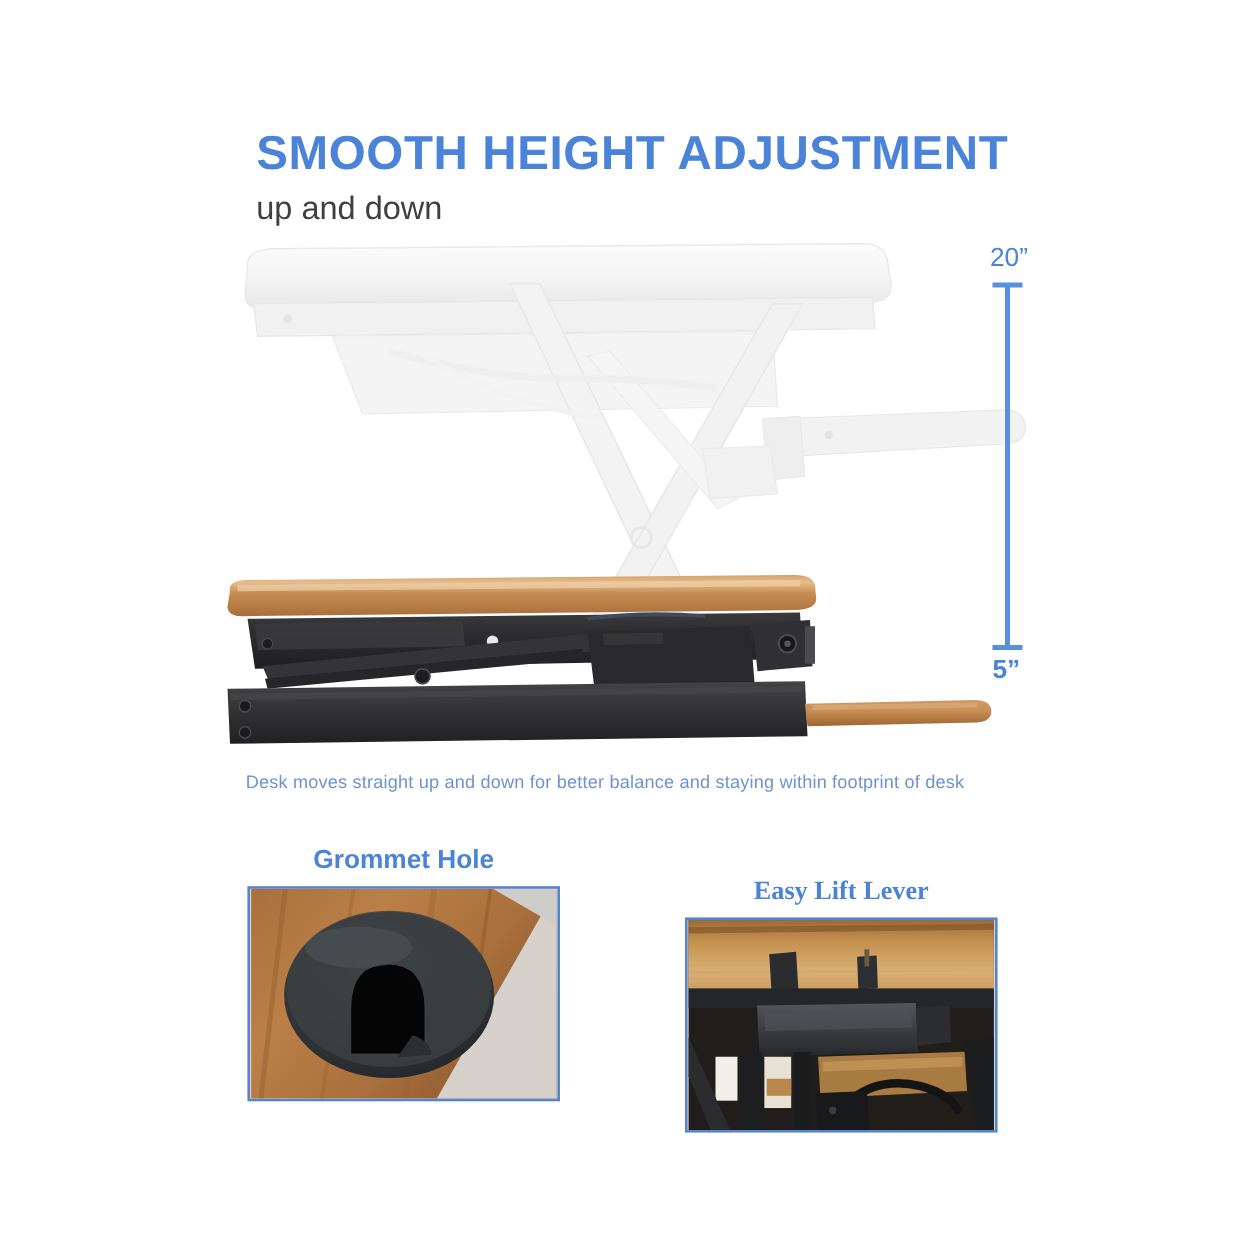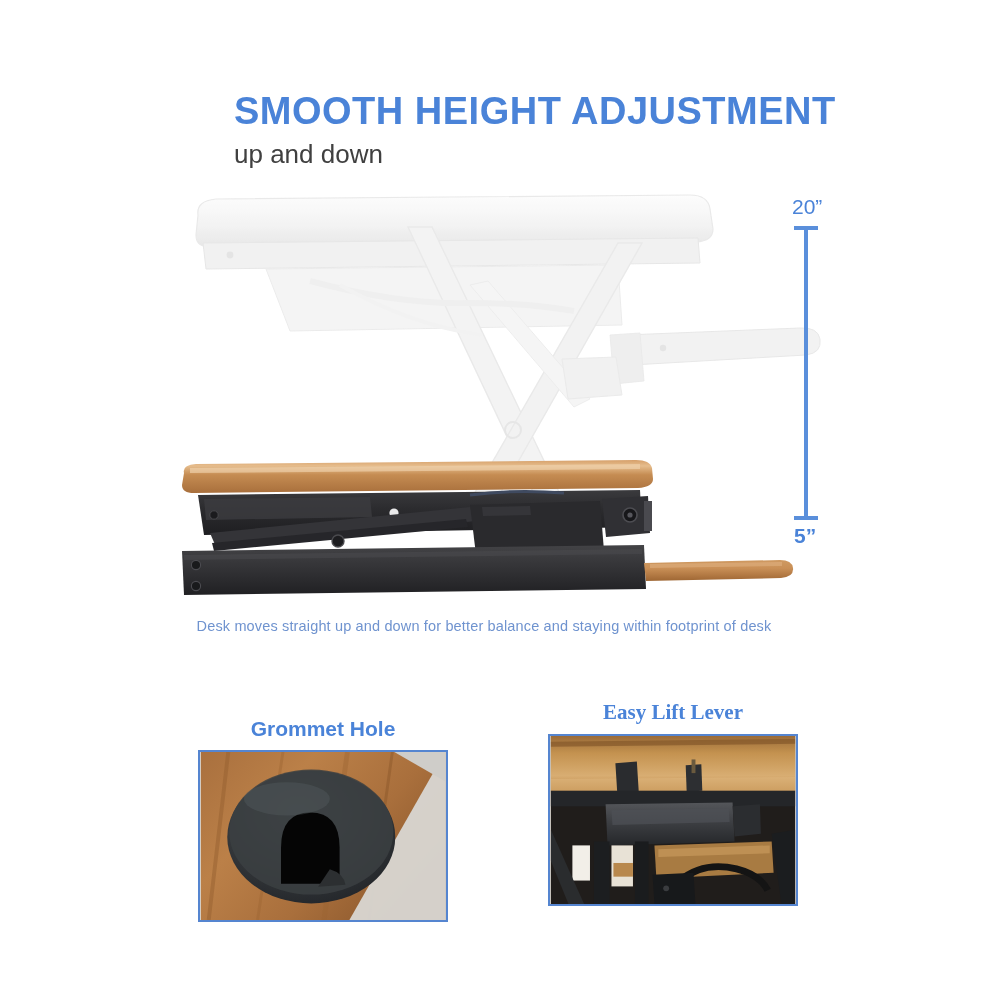--- a/index.html
+++ b/index.html
@@ -19,23 +19,22 @@
   #canvas {
     position: absolute;
     inset: 0;
     background: #ffffff;
   }
 
   
   #headline {
     position: absolute;
     left: 205px;
-    top: 92px;
+    top: 104px;
     width: 700px;
-    margin-left: 29px;
   }
   #title-text {
     font-size: 38px;
     font-weight: bold;
     letter-spacing: 0.5px;
     color: #4a83d8;
     line-height: 1.05;
     white-space: nowrap;
   }
   #subtitle-text {
@@ -128,21 +127,21 @@
     font-size: 14.5px;
     color: #6f93cf;
     letter-spacing: 0.15px;
   }
 
   
   .feature {
     position: absolute;
     width: 250px;
   }
-  #feature-grommet { left: 198px; top: 717px; }
+  #feature-grommet { left: 198px; top: 676px; }
   #feature-lever   { left: 548px; top: 700px; font-family: Liberation Serif, serif; }
 
   .feature-title {
     text-align: center;
     font-size: 21px;
     font-weight: bold;
     color: #4a83d8;
     margin-bottom: 9px;
     white-space: nowrap;
   }

